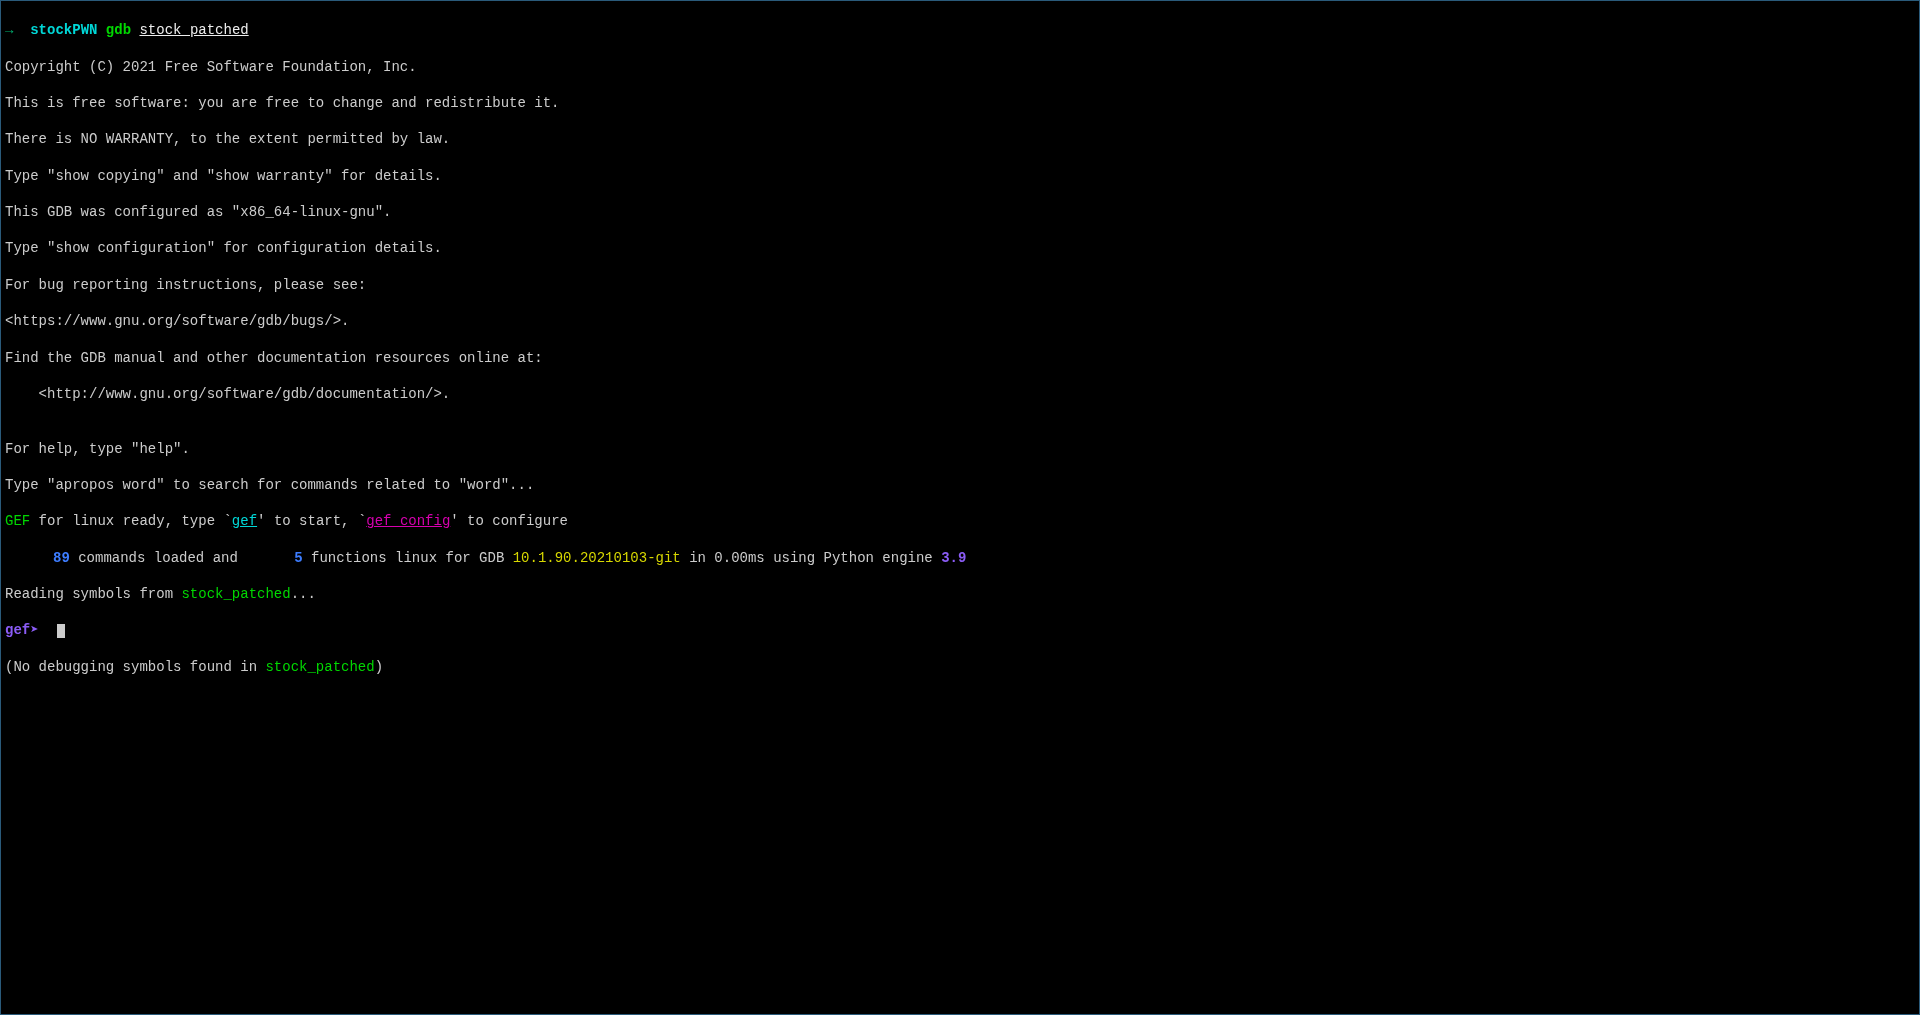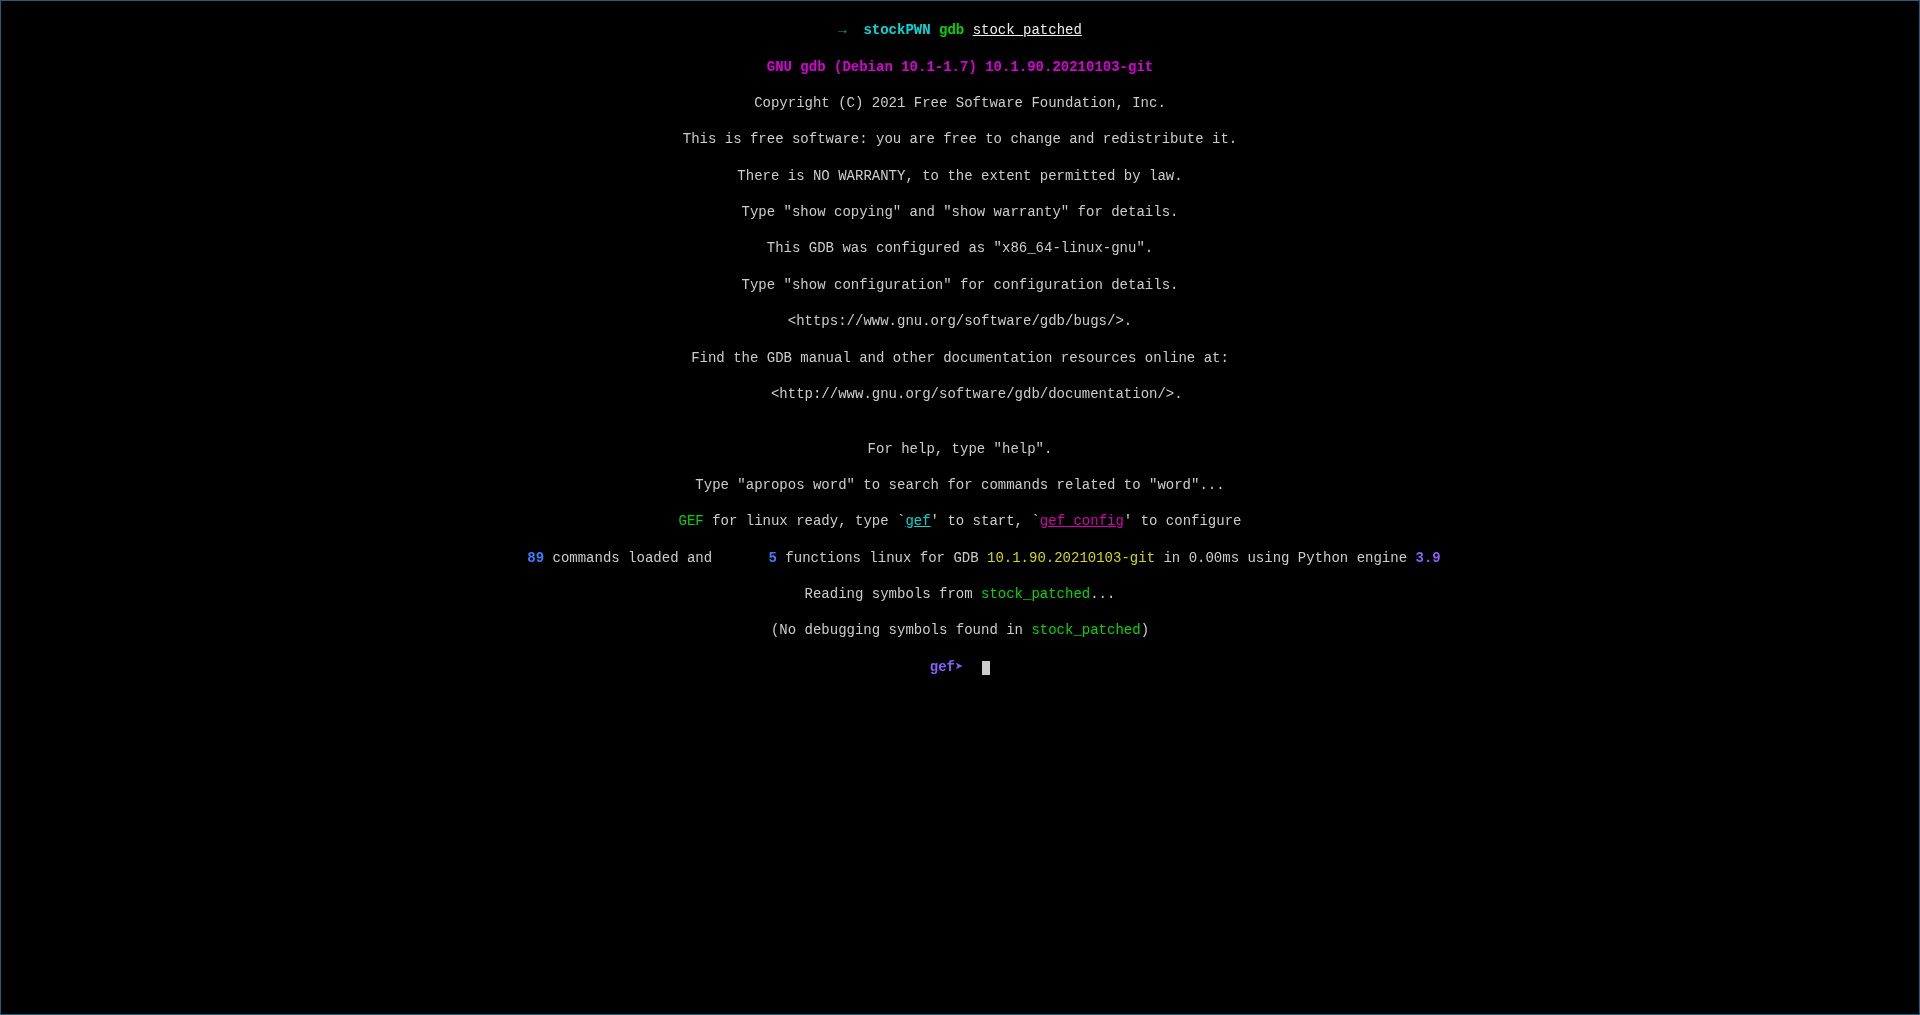--- a/index.html
+++ b/index.html
@@ -17,21 +17,20 @@
     height: 1015px;
     overflow: hidden;
     border: 1px solid #2a5a7a;
   }
   .terminal {
     padding: 2px 4px;
     white-space: pre;
   }
   .line {
     display: block;
-    text-align: center;
   }
   .arrow { color: #00b070; }
   .cyan-bold { color: #00d7d7; font-weight: bold; }
   .green-bold { color: #00d700; font-weight: bold; }
   .underline { text-decoration: underline; color: #eee; }
   .magenta-bold { color: #d700d7; font-weight: bold; }
   .white { color: #ccc; }
   .green { color: #00d700; }
   .cyan-link { color: #00d7d7; text-decoration: underline; }
   .magenta-link { color: #d700af; text-decoration: underline; }
@@ -45,31 +44,31 @@
     background: #ccc;
     vertical-align: text-bottom;
     margin-left: 2px;
   }
 </style>
 </head>
 <body>
 
 <div class="terminal">
 <span class="line"><span class="arrow">→</span>  <span class="cyan-bold">stockPWN</span> <span class="green-bold">gdb</span> <span class="underline">stock_patched</span></span>
-<span class="line magenta-bold">GNU gdb (Debian 10.1-1.7) 10.1.90.20210103-git</span>
 <span class="line white">Copyright (C) 2021 Free Software Foundation, Inc.</span>
 <span class="line white">This is free software: you are free to change and redistribute it.</span>
 <span class="line white">There is NO WARRANTY, to the extent permitted by law.</span>
 <span class="line white">Type "show copying" and "show warranty" for details.</span>
 <span class="line white">This GDB was configured as "x86_64-linux-gnu".</span>
 <span class="line white">Type "show configuration" for configuration details.</span>
+<span class="line white">For bug reporting instructions, please see:</span>
 <span class="line white">&lt;https://www.gnu.org/software/gdb/bugs/&gt;.</span>
 <span class="line white">Find the GDB manual and other documentation resources online at:</span>
 <span class="line white">    &lt;http://www.gnu.org/software/gdb/documentation/&gt;.</span>
 <span class="line white"></span>
 <span class="line white">For help, type "help".</span>
 <span class="line white">Type "apropos word" to search for commands related to "word"...</span>
 <span class="line"><span class="green">GEF</span><span class="white"> for linux ready, type `</span><span class="cyan-link">gef</span><span class="white">' to start, `</span><span class="magenta-link">gef config</span><span class="white">' to configure</span></span>
 <span class="line"><span class="blue-bold">89</span><span class="white"> commands loaded and </span><span class="blue-bold">5</span><span class="white"> functions linux for GDB </span><span class="yellow-bold">10.1.90.20210103-git</span><span class="white"> in 0.00ms using Python engine </span><span class="red-bold">3.9</span></span>
 <span class="line"><span class="white">Reading symbols from </span><span class="green">stock_patched</span><span class="white">...</span></span>
+<span class="line"><span class="red-bold">gef➤</span>  <span class="cursor"></span></span>
 <span class="line"><span class="white">(No debugging symbols found in </span><span class="green">stock_patched</span><span class="white">)</span></span>
-<span class="line"><span class="red-bold">gef➤</span>  <span class="cursor"></span></span>
 </div>
 
 </body></html>

